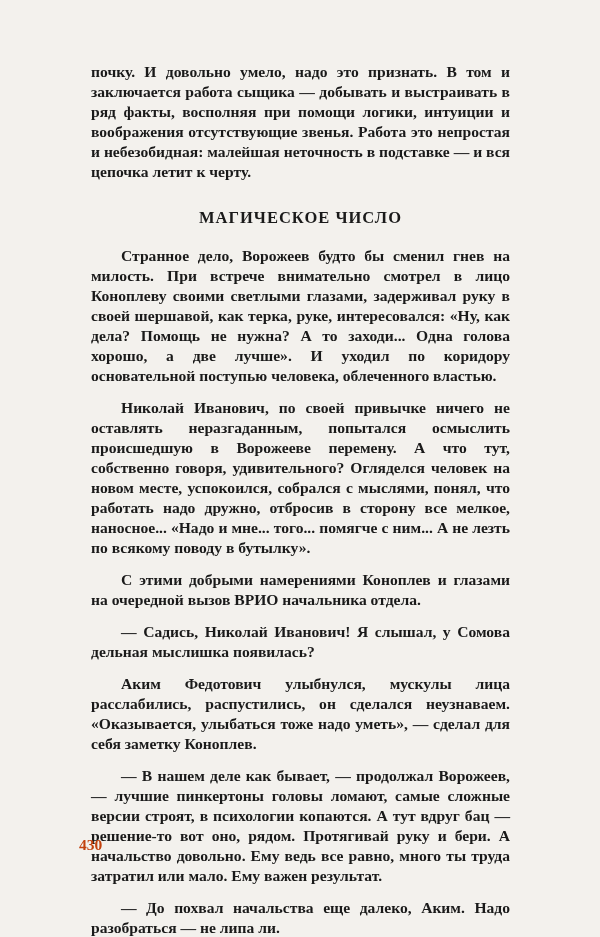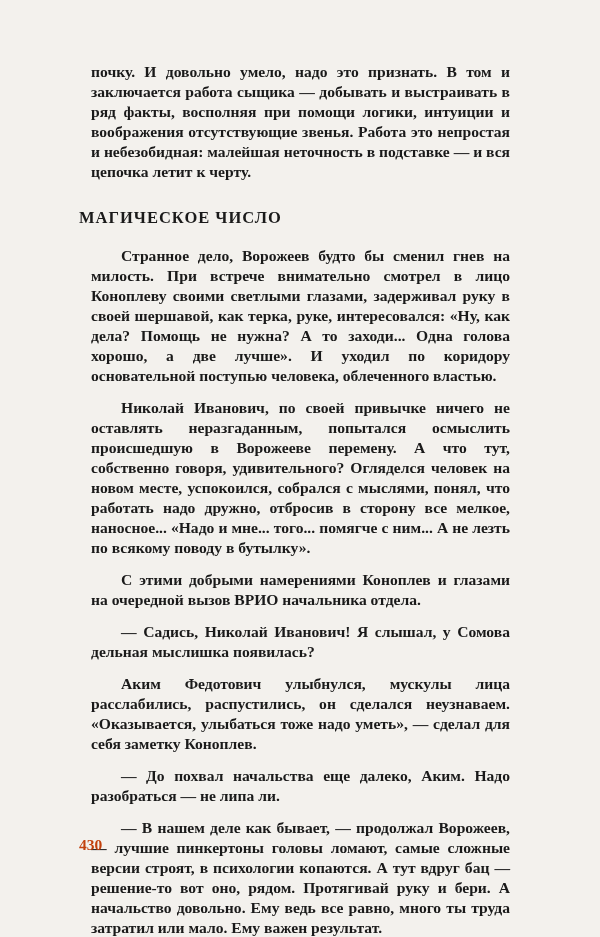--- a/index.html
+++ b/index.html
@@ -33,21 +33,21 @@
   .text-column p {
     margin: 12px;
     text-indent: 30px;
   }
   .text-column p.no-indent {
     text-indent: 0;
   }
   h2.chapter {
     font-size: 16.5px;
     letter-spacing: 1px;
-    text-align: left;
+    text-align: center;
     margin: 26px 0 18px 0;
     font-weight: 700;
     color: #1a1a1a;
   }
   .page-number {
     position: absolute;
     left: 79px;
     top: 836px;
     font-weight: 700;
     font-size: 15.5px;
@@ -61,18 +61,18 @@
   <div class="text-column">
     <p class="no-indent">почку. И довольно умело, надо это признать. В том и заключается работа сыщика — добывать и выстраивать в ряд факты, восполняя при помощи логики, интуиции и воображения отсутствующие звенья. Работа это непростая и небезобидная: малейшая неточность в подставке — и вся цепочка летит к черту.</p>
 
     <h2 class="chapter">МАГИЧЕСКОЕ ЧИСЛО</h2>
 
     <p>Странное дело, Ворожеев будто бы сменил гнев на милость. При встрече внимательно смотрел в лицо Коноплеву своими светлыми глазами, задерживал руку в своей шершавой, как терка, руке, интересовался: «Ну, как дела? Помощь не нужна? А то заходи... Одна голова хорошо, а две лучше». И уходил по коридору основательной поступью человека, облеченного властью.</p>
     <p>Николай Иванович, по своей привычке ничего не оставлять неразгаданным, попытался осмыслить происшедшую в Ворожееве перемену. А что тут, собственно говоря, удивительного? Огляделся человек на новом месте, успокоился, собрался с мыслями, понял, что работать надо дружно, отбросив в сторону все мелкое, наносное... «Надо и мне... того... помягче с ним... А не лезть по всякому поводу в бутылку».</p>
     <p>С этими добрыми намерениями Коноплев и глазами на очередной вызов ВРИО начальника отдела.</p>
     <p>— Садись, Николай Иванович! Я слышал, у Сомова дельная мыслишка появилась?</p>
     <p>Аким Федотович улыбнулся, мускулы лица расслабились, распустились, он сделался неузнаваем. «Оказывается, улыбаться тоже надо уметь», — сделал для себя заметку Коноплев.</p>
+    <p>— В нашем деле как бывает, — продолжал Ворожеев, — лучшие пинкертоны головы ломают, самые сложные версии строят, в психологии копаются. А тут вдруг бац — решение-то вот оно, рядом. Протягивай руку и бери. А начальство довольно. Ему ведь все равно, много ты труда затратил или мало. Ему важен результат.</p>
     <p>— До похвал начальства еще далеко, Аким. Надо разобраться — не липа ли.</p>
-    <p>— В нашем деле как бывает, — продолжал Ворожеев, — лучшие пинкертоны головы ломают, самые сложные версии строят, в психологии копаются. А тут вдруг бац — решение-то вот оно, рядом. Протягивай руку и бери. А начальство довольно. Ему ведь все равно, много ты труда затратил или мало. Ему важен результат.</p>
   </div>
 
   <div class="page-number">430</div>
 </div>
 
 </body></html>

